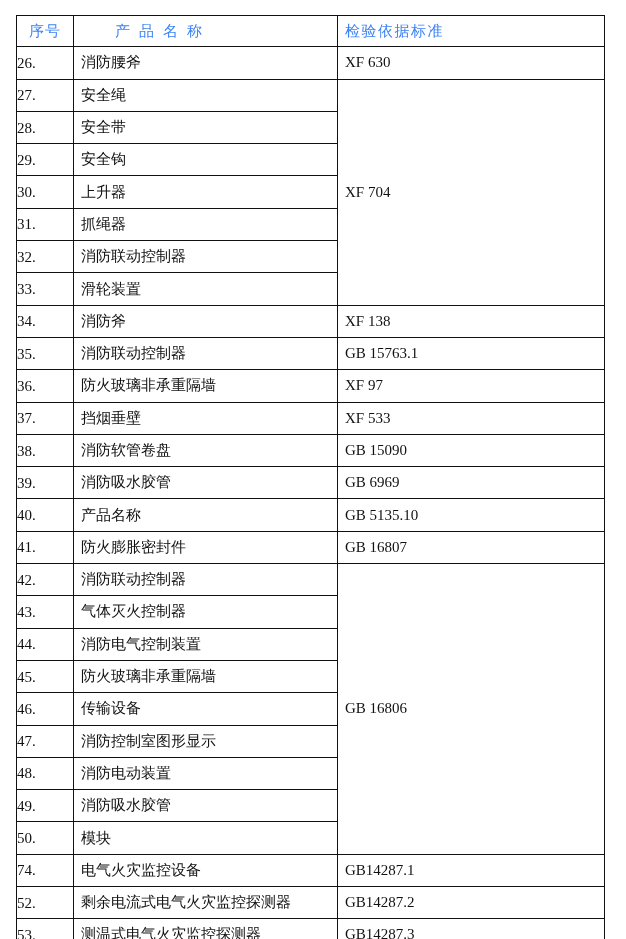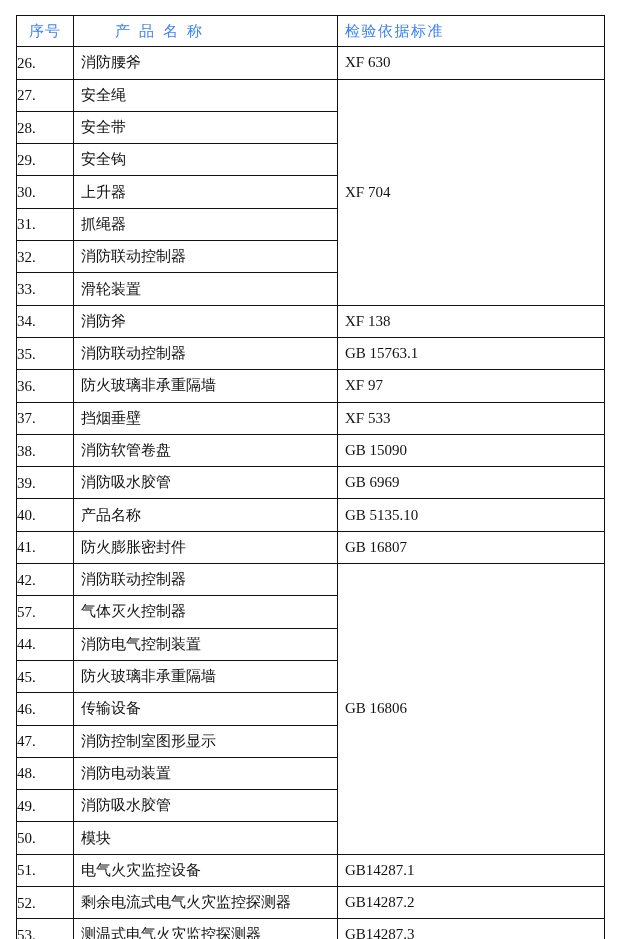--- a/index.html
+++ b/index.html
@@ -155,21 +155,21 @@
         <td class="c-no">41.</td>
         <td class="c-name">防火膨胀密封件</td>
         <td class="c-std">GB 16807</td>
       </tr>
       <tr>
         <td class="c-no">42.</td>
         <td class="c-name">消防联动控制器</td>
         <td class="c-std" rowspan="9">GB 16806</td>
       </tr>
       <tr>
-        <td class="c-no">57.</td>
+        <td class="c-no">43.</td>
         <td class="c-name">气体灭火控制器</td>
       </tr>
       <tr>
         <td class="c-no">44.</td>
         <td class="c-name">消防电气控制装置</td>
       </tr>
       <tr>
         <td class="c-no">45.</td>
         <td class="c-name">防火玻璃非承重隔墙</td>
       </tr>
@@ -187,21 +187,21 @@
       </tr>
       <tr>
         <td class="c-no">49.</td>
         <td class="c-name">消防吸水胶管</td>
       </tr>
       <tr>
         <td class="c-no">50.</td>
         <td class="c-name">模块</td>
       </tr>
       <tr>
-        <td class="c-no">51.</td>
+        <td class="c-no">74.</td>
         <td class="c-name">电气火灾监控设备</td>
         <td class="c-std">GB14287.1</td>
       </tr>
       <tr>
         <td class="c-no">52.</td>
         <td class="c-name">剩余电流式电气火灾监控探测器</td>
         <td class="c-std">GB14287.2</td>
       </tr>
       <tr>
         <td class="c-no">53.</td>

